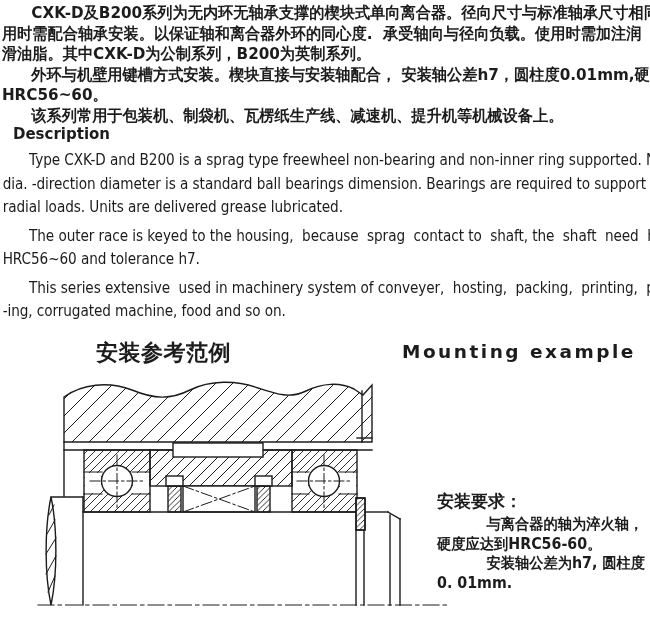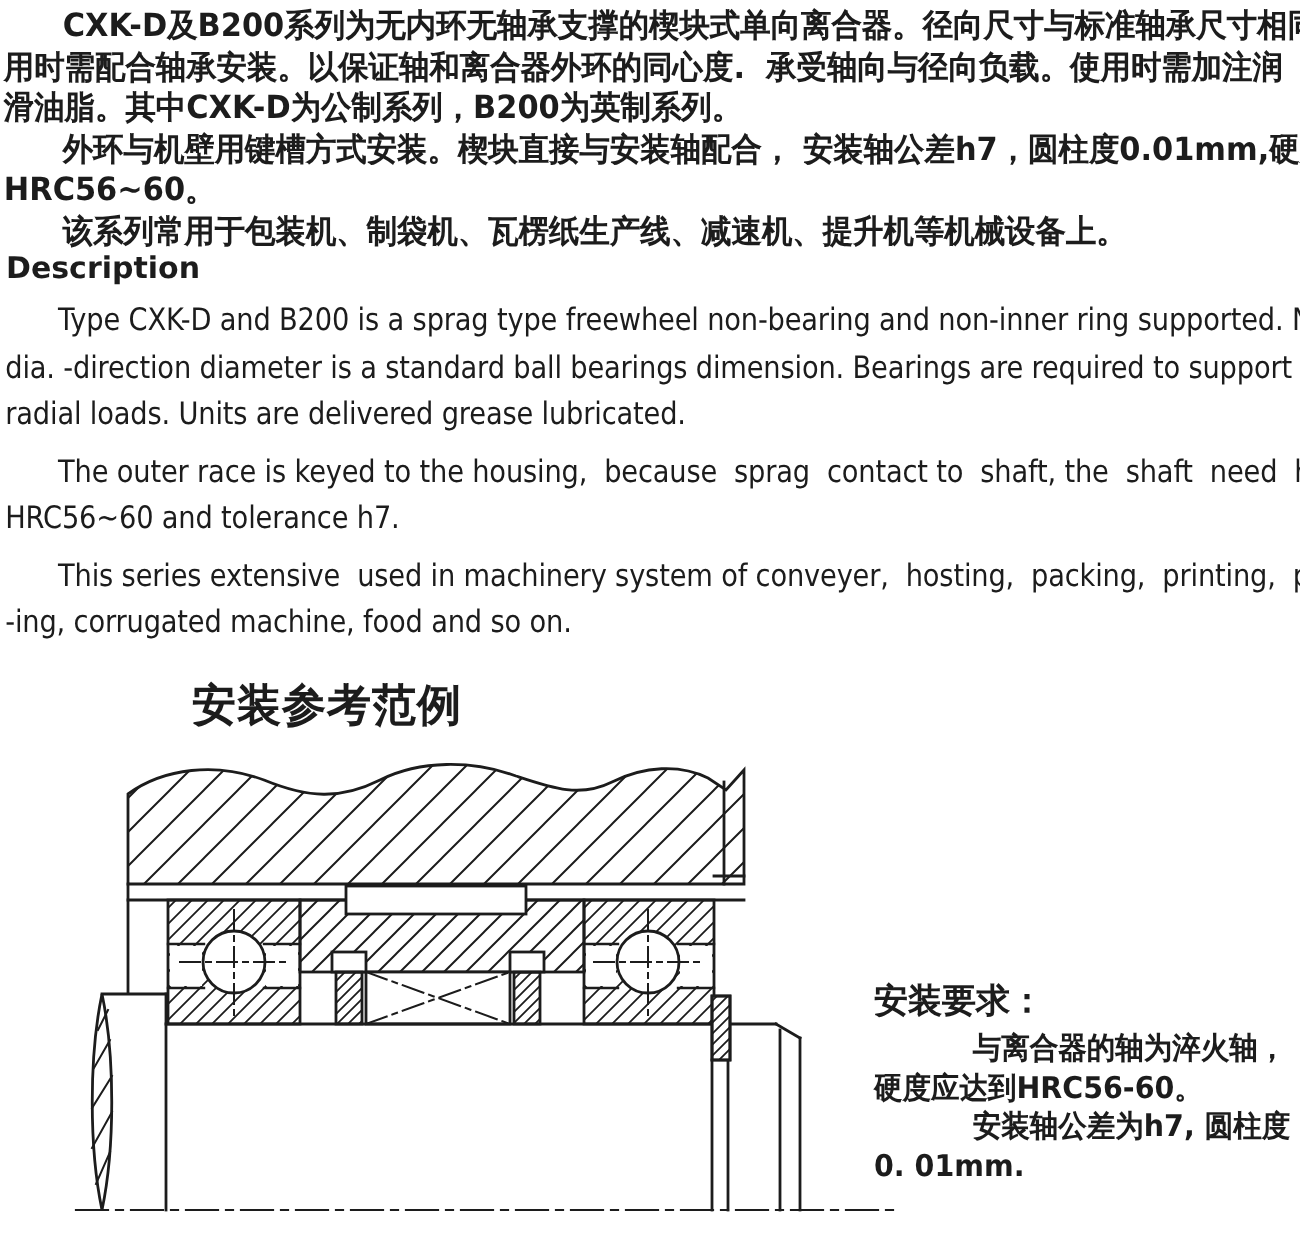--- a/index.html
+++ b/index.html
@@ -9,21 +9,21 @@
     font-family:"DejaVu Sans","Liberation Sans",sans-serif;
   }
   
   .cn-block { position:absolute; left:0; top:3px; width:650px; }
   .cn-line {
     font-size:16px; line-height:20.5px; font-weight:600; white-space:pre;
     transform:scaleX(0.95); transform-origin:0 0; padding-left:2px;
   }
   .cn-indent { text-indent:31px; }
   
-  .desc-label { position:absolute; left:3px; top:125px; font-size:15px; font-weight:700; }
+  .desc-label { position:absolute; left:13px; top:125px; font-size:15px; font-weight:700; }
   
   .en-block { position:absolute; left:0; top:149px; width:740px; }
   .en-line {
     font-size:15.5px; line-height:23.5px; white-space:pre; letter-spacing:-0.1px;
     transform:scaleX(0.88); transform-origin:0 0; padding-left:3px;
   }
   .en-indent { text-indent:30px; }
   .pgap { margin-top:5px; }
   
   .sec-title-cn { position:absolute; left:96px; top:338px; font-size:22px; font-weight:700; letter-spacing:0.5px; }
@@ -59,20 +59,21 @@
     <div class="en-line en-indent">Type CXK-D and B200 is a sprag type freewheel non-bearing and non-inner ring supported. Nominal</div>
     <div class="en-line">dia. -direction diameter is a standard ball bearings dimension. Bearings are required to support axial and</div>
     <div class="en-line">radial loads. Units are delivered grease lubricated.</div>
     <div class="en-line en-indent pgap">The outer race is keyed to the housing,  because  sprag  contact to  shaft, the  shaft  need  hardness</div>
     <div class="en-line">HRC56~60 and tolerance h7.</div>
     <div class="en-line en-indent pgap">This series extensive  used in machinery system of conveyer,  hosting,  packing,  printing,  papermak</div>
     <div class="en-line">-ing, corrugated machine, food and so on.</div>
   </div>
 
   <div class="sec-title-cn">安装参考范例</div>
+  <div class="sec-title-en">Mounting example</div>
 
   <svg class="drawing" width="460" height="235" viewBox="0 0 460 235" stroke="#1c1c1c" fill="none" stroke-width="1.4" stroke-linecap="square">
     <defs>
       <pattern id="hA" patternUnits="userSpaceOnUse" width="17" height="17">
         <path d="M-4,4 l8,-8 M0,17 L17,0 M13,21 l8,-8" stroke="#1c1c1c" stroke-width="1" fill="none"></path>
       </pattern>
       <pattern id="hB" patternUnits="userSpaceOnUse" width="8" height="8">
         <path d="M-2,2 l4,-4 M0,8 L8,0 M6,10 l4,-4" stroke="#1c1c1c" stroke-width="0.9" fill="none"></path>
       </pattern>
       <pattern id="hC" patternUnits="userSpaceOnUse" width="11" height="11">

